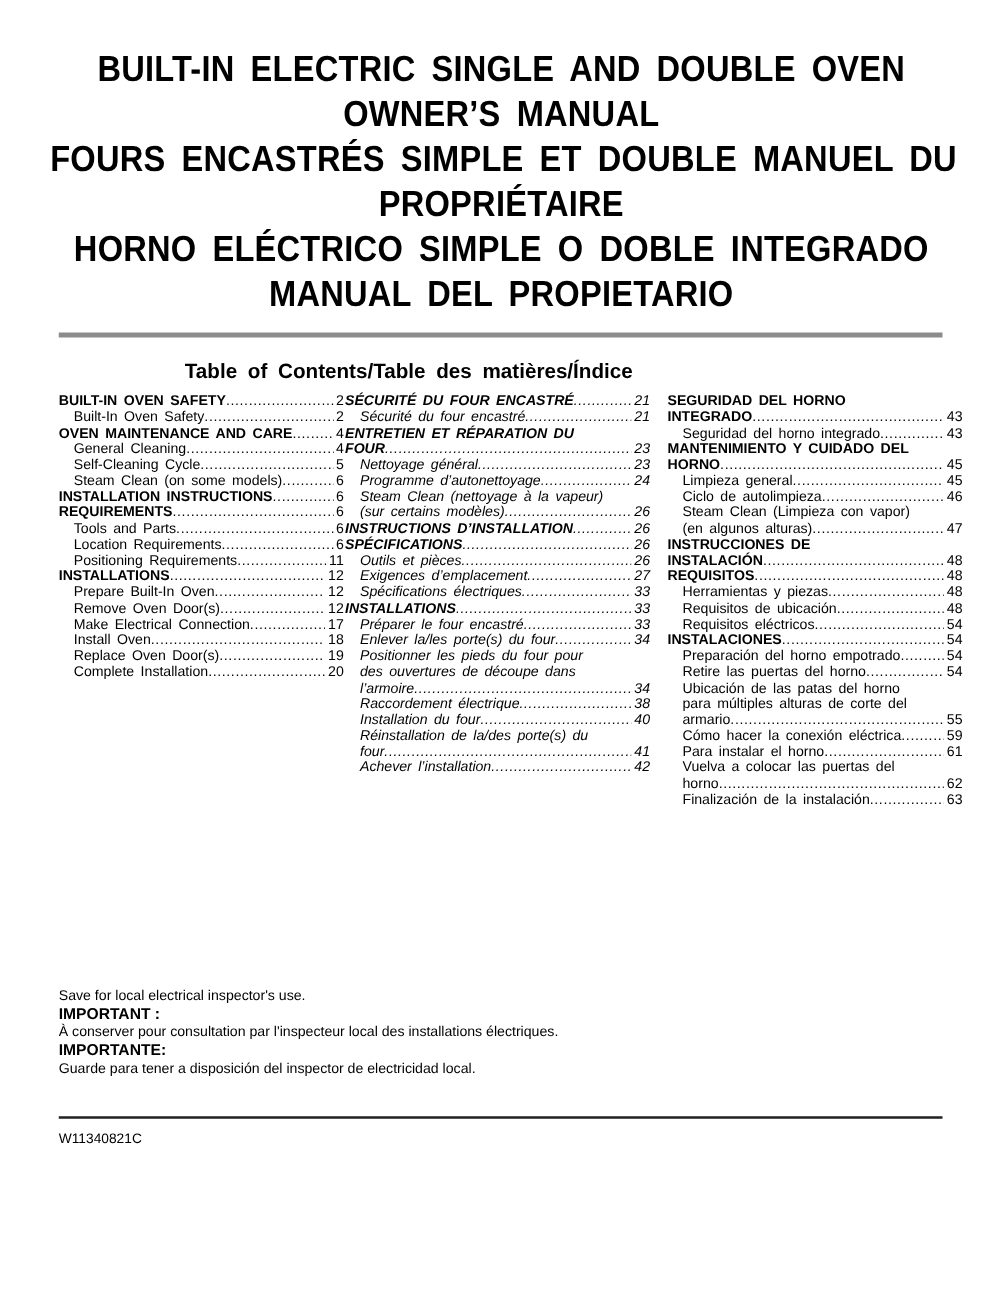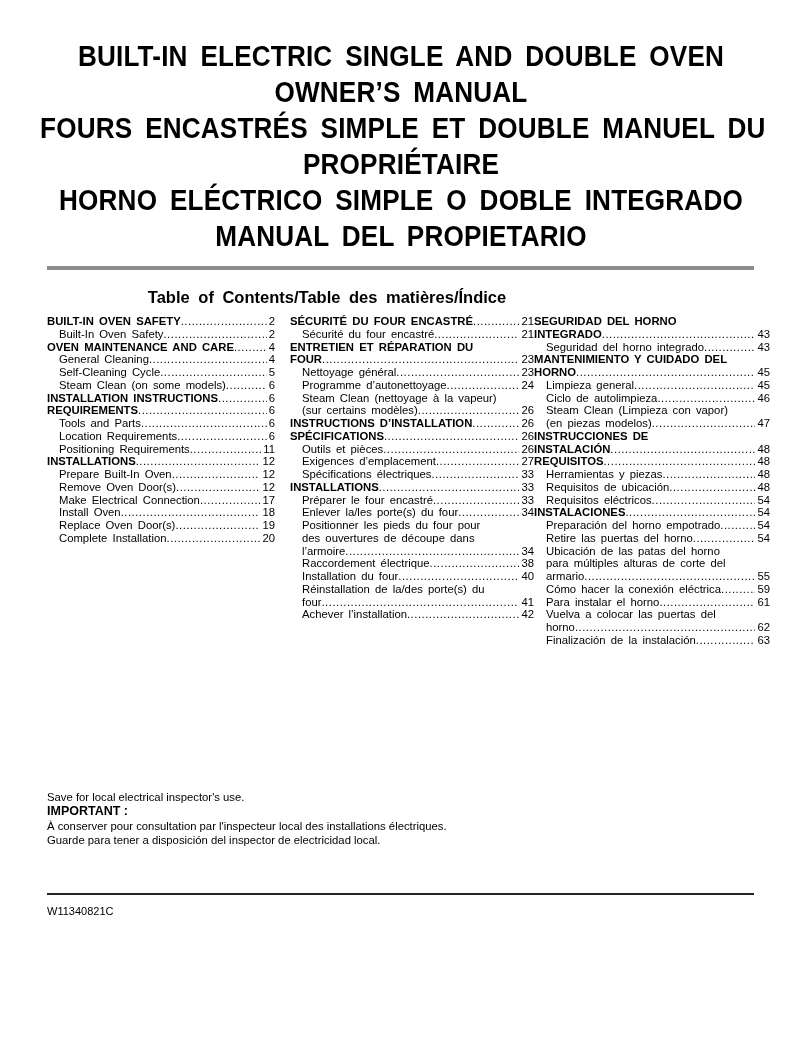--- a/index.html
+++ b/index.html
@@ -12,21 +12,21 @@
   }
   .title div { white-space:nowrap; word-spacing:6px; }
   .rule-gray { position:absolute; left:47px; top:266px; width:707px; height:4px; background:#8c8c8c; }
   .toc-heading {
     position:absolute; left:0; width:654px; top:288px; text-align:center;
     font-family:"Liberation Sans", sans-serif; font-weight:bold; font-size:16.5px;
     word-spacing:4px;
   }
   .col { position:absolute; top:315px; font-family:"Liberation Sans", sans-serif; font-size:11.3px; line-height:12.75px; }
   .col-en { left:47px; width:228px; }
-  .col-fr { left:290px; width:244px; }
+  .col-fr { left:276px; width:244px;font-style:italic; }
   .col-es { left:534px; width:236px; }
   .entry { display:flex; align-items:baseline; white-space:nowrap; word-spacing:2px; }
   .entry.major { font-weight:bold; }
   .entry.minor { padding-left:12px; }
   .entry .txt { flex:0 0 auto; }
   .entry .dots { flex:1 1 auto; overflow:hidden; font-weight:normal; letter-spacing:0.5px; }
   .entry .dots::after { content:"........................................................................................................................"; }
   .entry .pg { flex:0 0 auto; font-weight:normal; padding-left:2px; }
   .line-only { white-space:nowrap; word-spacing:2px; }
   .line-only.major { font-weight:bold; }
@@ -355,21 +355,21 @@
     <div>
       <div class="entry minor">
         <span class="txt">Ciclo de autolimpieza</span>
         <span class="dots"></span>
         <span class="pg">46</span>
       </div>
     </div>
     <div>
       <div class="line-only minor">Steam Clean (Limpieza con vapor)</div>
       <div class="entry minor">
-        <span class="txt">(en piezas modelos)</span>
+        <span class="txt">(en algunos alturas)</span>
         <span class="dots"></span>
         <span class="pg">47</span>
       </div>
     </div>
     <div>
       <div class="line-only major">INSTRUCCIONES DE</div>
       <div class="entry major">
         <span class="txt">INSTALACIÓN</span>
         <span class="dots"></span>
         <span class="pg">48</span>
@@ -461,17 +461,18 @@
         <span class="dots"></span>
         <span class="pg">63</span>
       </div>
     </div>
   </div>
 
 <div class="important">
   <div class="body">Save for local electrical inspector's use.</div>
   <div class="label">IMPORTANT :</div>
   <div class="body">À conserver pour consultation par l'inspecteur local des installations électriques.</div>
+  <div class="label">IMPORTANTE:</div>
   <div class="body">Guarde para tener a disposición del inspector de electricidad local.</div>
 </div>
 
 <div class="rule-black"></div>
 <div class="docnum">W11340821C</div>
 
 </body></html>

